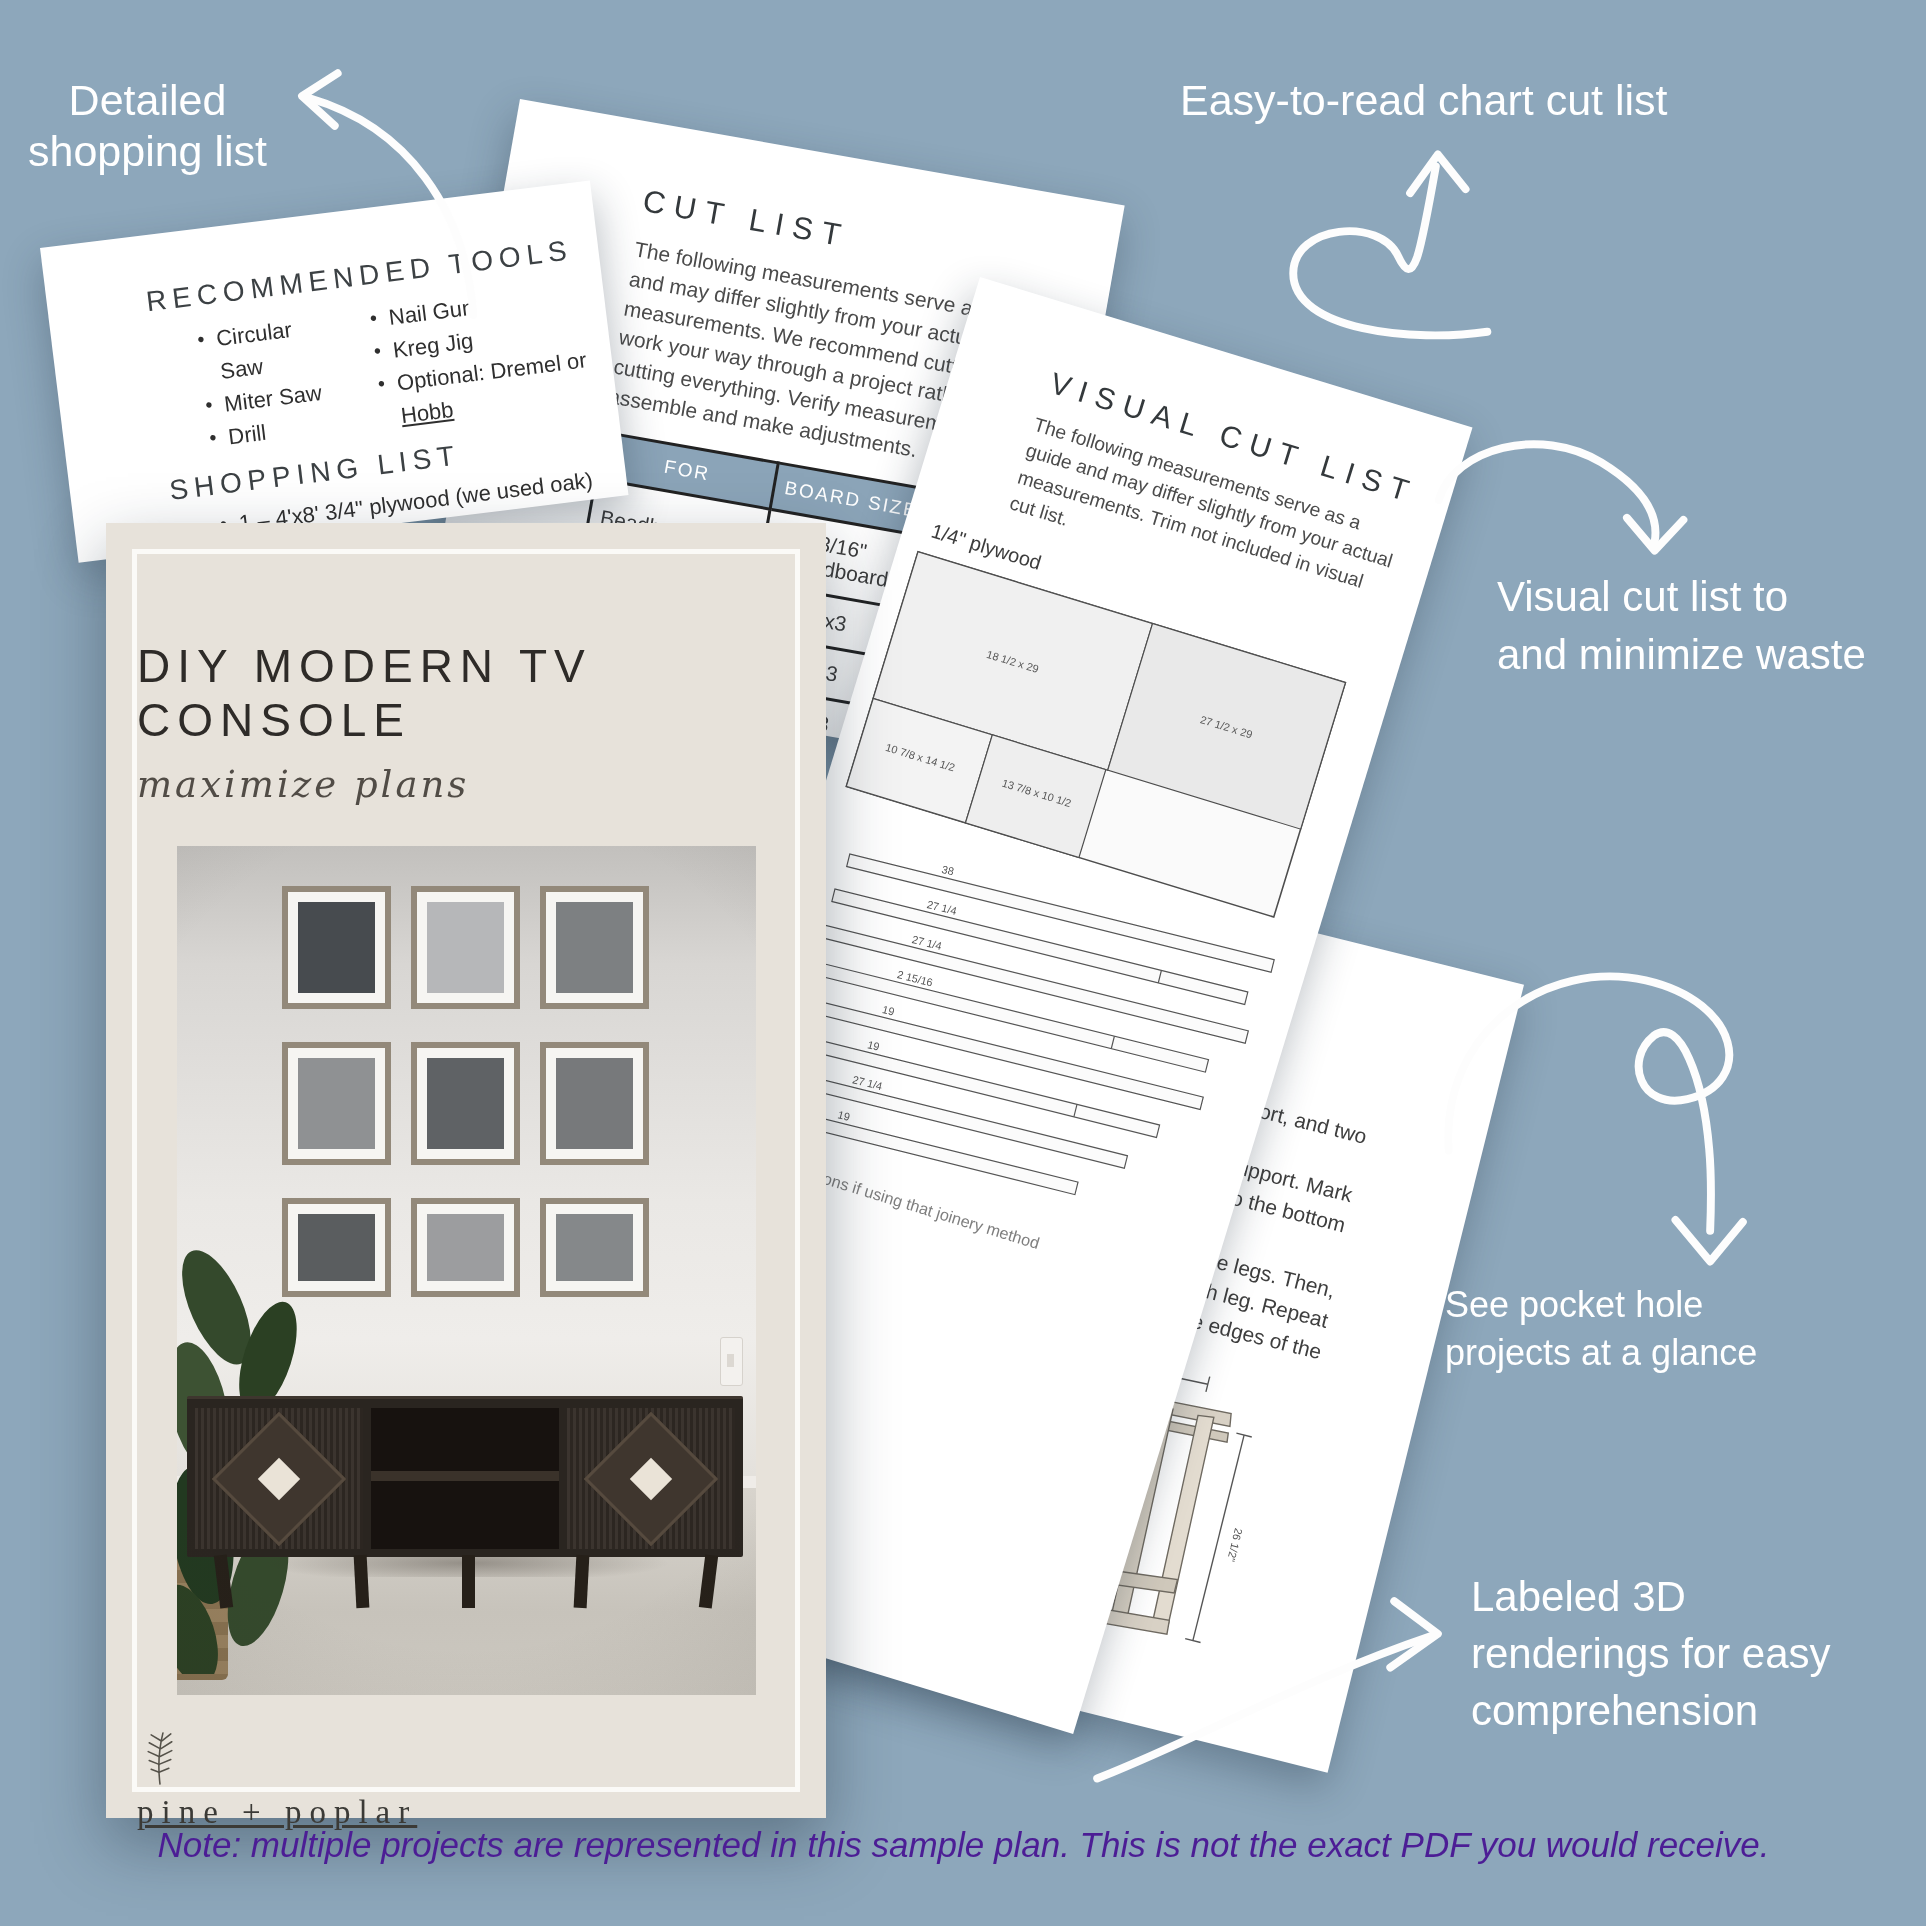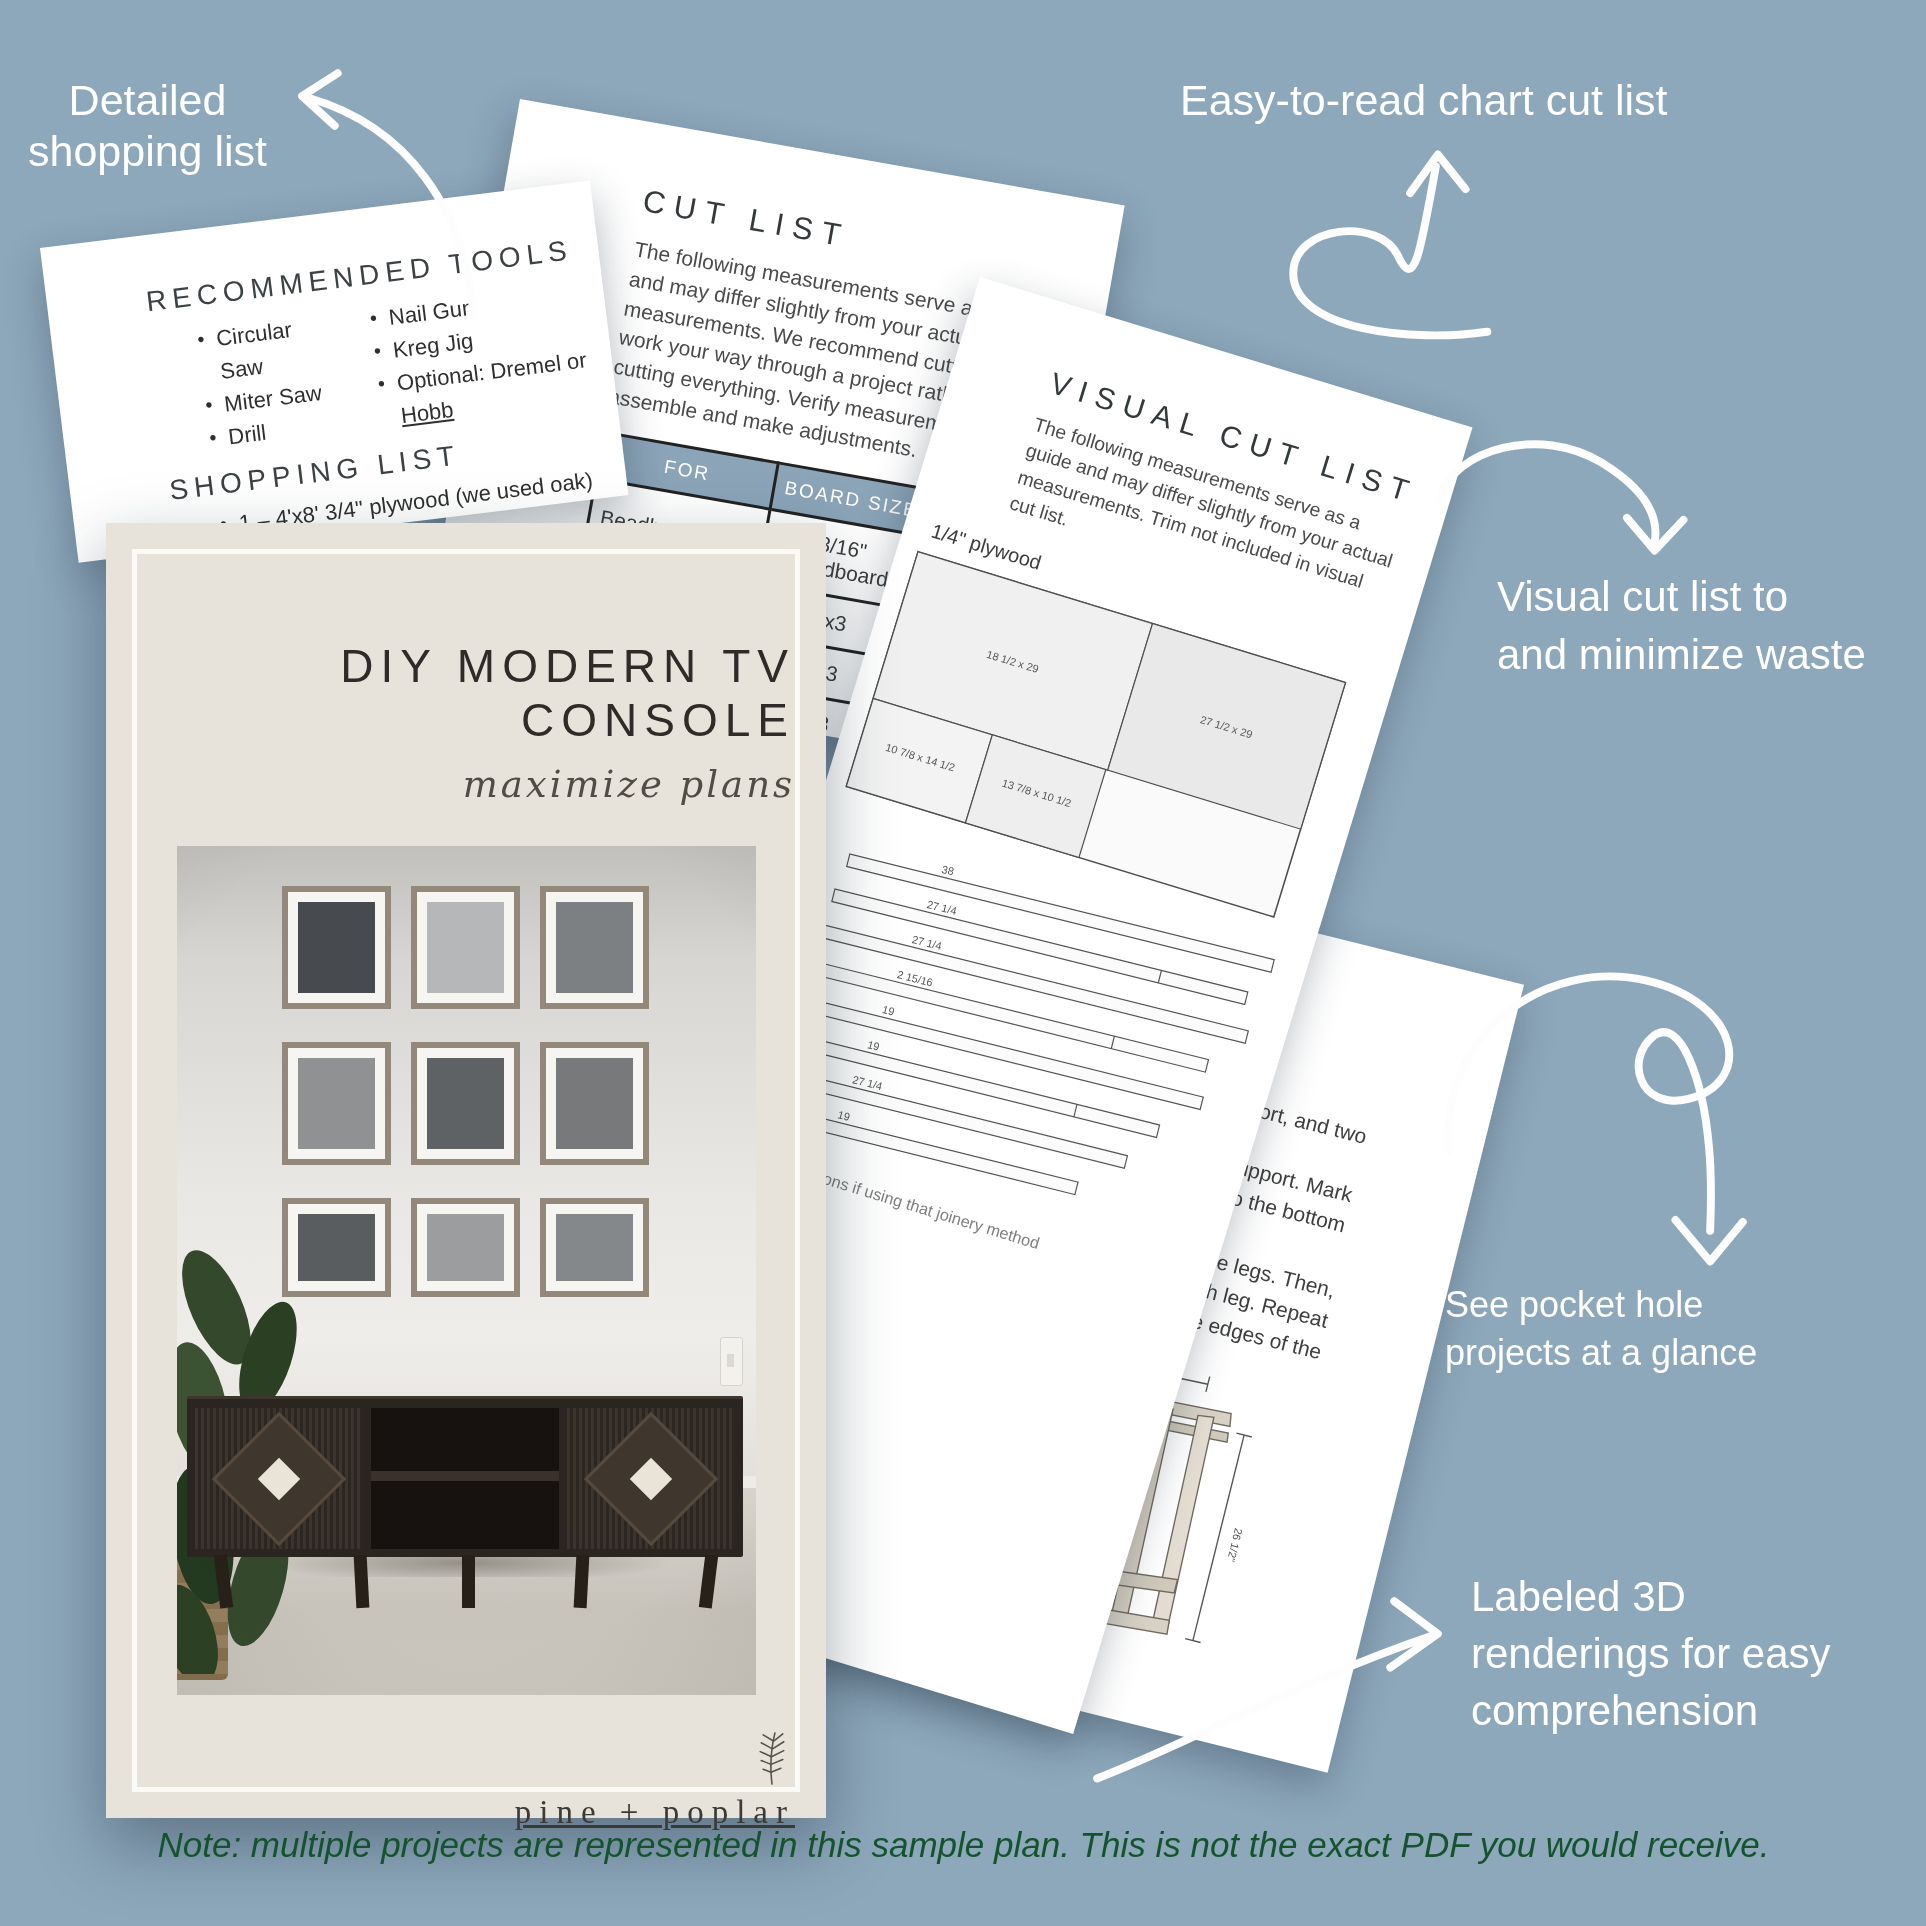--- a/index.html
+++ b/index.html
@@ -45,21 +45,21 @@
   svg.sheet{margin:10px 0 0 2px;}
   svg.strips{margin:14px 0 0 0;}
   .joinery{margin:4px 0 0 57px;font-size:16.3px;color:#7e7e7e;}
   .watermark{margin:34px 0 0 10px;font-size:17px;color:#c3c3c3;letter-spacing:1px;font-style:italic;}
   .dimtext{font-size:11px;fill:#555;}
 
   
   #cover{position:absolute;left:106px;top:523px;width:720px;height:1295px;background:#e7e2da;
          box-shadow:0 26px 63px rgba(22,36,50,.38);}
   .cover-frame{position:absolute;inset:26px;border:5px solid #fbfaf7;}
-  .cover-content{position:absolute;inset:31px;text-align:right;}
+  .cover-content{position:absolute;inset:31px;text-align:left;}
   .cover-title{margin-top:85px;font-size:46px;letter-spacing:7px;color:#2e2b28;font-weight:400;}
   .cover-sub{margin-top:16px;font-family:"DejaVu Serif",serif;font-style:italic;font-size:37px;
              color:#514c46;letter-spacing:3px;}
   .photo{position:relative;margin:40px auto 0;width:579px;height:849px;overflow:hidden;background:#e9e7e4;}
   .wall{position:absolute;inset:0;background:linear-gradient(180deg,#c2c0bd 0%,#d8d6d3 14%,#eae8e5 42%,#efedea 58%,#e4e1dc 74%);}
   .base{position:absolute;left:0;right:0;top:630px;height:14px;background:#efece8;}
   .carpet{position:absolute;left:0;right:0;top:642px;bottom:0;background:linear-gradient(180deg,#d8d4cd,#c7c3bb 60%,#ccc8c0);}
   .vignette{position:absolute;inset:0;background:radial-gradient(120% 90% at 50% 45%,rgba(0,0,0,0) 55%,rgba(58,53,46,.20) 100%);}
   .frames{position:absolute;left:105px;top:40px;display:grid;grid-template-columns:repeat(3,109px);
           grid-template-rows:123px 123px 99px;column-gap:20px;row-gap:33px;}
@@ -95,21 +95,21 @@
 
   
   .ann{position:absolute;color:#ffffff;font-weight:500;}
   .ann-line{white-space:pre;}
   #ann-shopping{left:8px;top:75px;width:279px;text-align:center;font-size:43px;line-height:1.18;}
   #ann-chart{left:1180px;top:76px;font-size:43px;}
   #ann-visual{left:1497px;top:568px;font-size:42px;line-height:1.37;}
   #ann-pocket{left:1445px;top:1281px;font-size:36px;line-height:1.34;}
   #ann-render{left:1471px;top:1568px;font-size:42px;line-height:1.36;font-weight:400;}
   #ann-render b{font-weight:400;}
-  #ann-note{left:0;right:0;top:1825px;text-align:center;font-style:italic;font-size:35px;color:#14532d;font-weight:400;}
+  #ann-note{left:0;right:0;top:1825px;text-align:center;font-style:italic;font-size:35px;color:#4c1d95;font-weight:400;}
   #arrows{position:absolute;left:0;top:0;pointer-events:none;}
   .arrow{fill:none;stroke:#fdfdfd;stroke-width:8;stroke-linecap:round;stroke-linejoin:round;}
 </style>
 </head>
 <body>
 
 <div class="canvas">
 
   <div class="page" id="cutlist-page">
     <div class="cutlist-inner">

